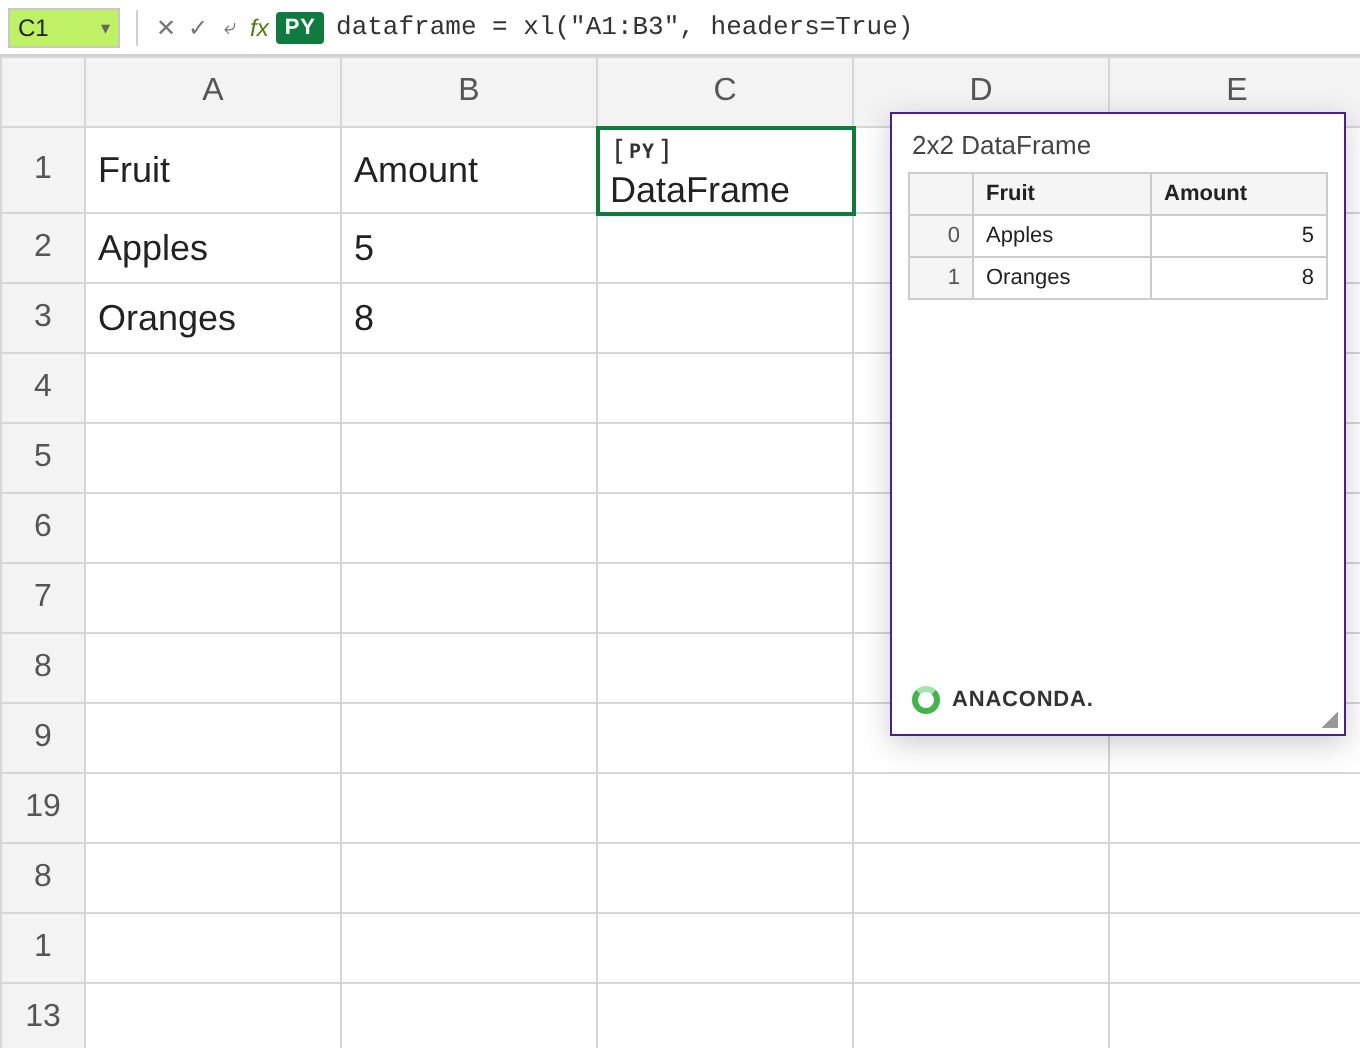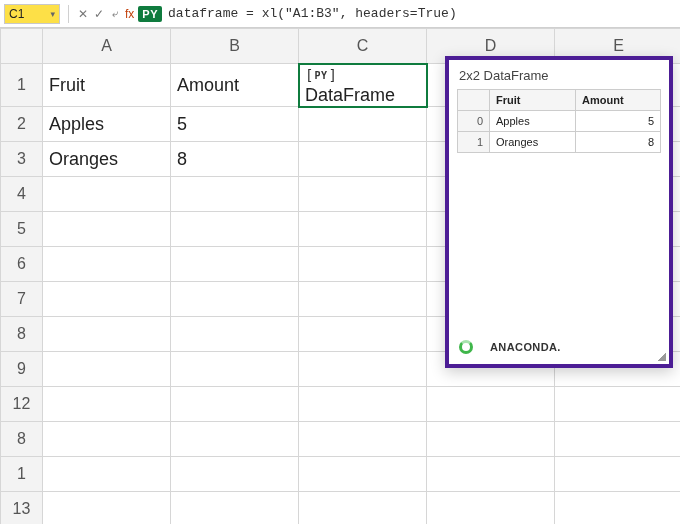--- a/index.html
+++ b/index.html
@@ -20,21 +20,21 @@
     align-items: center;
     height: 28px;
     border-bottom: 1px solid #d0d0d0;
     background: #fff;
     padding: 0 4px;
   }
   .name-box {
     width: 56px;
     height: 20px;
     border: 1px solid #c8c8c8;
-    background: #fde047;
+    background: #bef264;
     display: flex;
     align-items: center;
     justify-content: space-between;
     padding: 0 4px;
     font-size: 12px;
   }
   .name-box .chev {
     font-size: 9px;
     color: #666;
   }
@@ -48,22 +48,23 @@
     width: 14px;
     height: 18px;
     display: flex;
     align-items: center;
     justify-content: center;
     color: #777;
     font-size: 12px;
     margin: 0 1px;
   }
   .fx {
+    font-style: italic;
     font-size: 12px;
-    color: #c2410c;
+    color: #4d7c0f;
     margin: 0 4px 0 2px;
   }
   .py-badge {
     background: #0f7b3e;
     color: #fff;
     font-weight: 600;
     font-size: 11px;
     padding: 2px 4px;
     border-radius: 2px;
     margin-right: 6px;
@@ -141,21 +142,21 @@
     padding: 0 1px;
   }
   
   .preview {
     position: absolute;
     top: 56px;
     left: 445px;
     width: 228px;
     height: 312px;
     background: #fff;
-    border: 4px solid #4c1d95;
+    border: 1px solid #4c1d95;
     box-shadow: 0 4px 14px rgba(0,0,0,0.2);
     display: flex;
     flex-direction: column;
     font-size: 12px;
   }
   .preview-title {
     padding: 8px 10px 6px 10px;
     color: #444;
     font-size: 13px;
   }
@@ -179,21 +180,21 @@
     color: #555;
     width: 32px;
     background: #f5f5f5;
   }
   table.dftab td.rnum { text-align: right; }
   .preview-footer {
     margin-top: auto;
     padding: 10px;
     display: flex;
     align-items: center;
-    gap: 17px;
+    gap: 6px;
     color: #333;
     font-weight: 700;
     font-size: 11px;
     letter-spacing: 0.4px;
   }
   .ana-ring {
     width: 14px;
     height: 14px;
     border: 3px solid #3fb64a;
     border-top-color: #a7e3ad;
@@ -307,21 +308,21 @@
   </tr>
   <tr>
     <th class="rowhdr">9</th>
     <td></td>
           <td></td>
           <td></td>
           <td></td>
           <td></td>
   </tr>
   <tr>
-    <th class="rowhdr">12</th>
+    <th class="rowhdr">19</th>
     <td></td>
           <td></td>
           <td></td>
           <td></td>
           <td></td>
   </tr>
   <tr>
     <th class="rowhdr">8</th>
     <td></td>
           <td></td>

